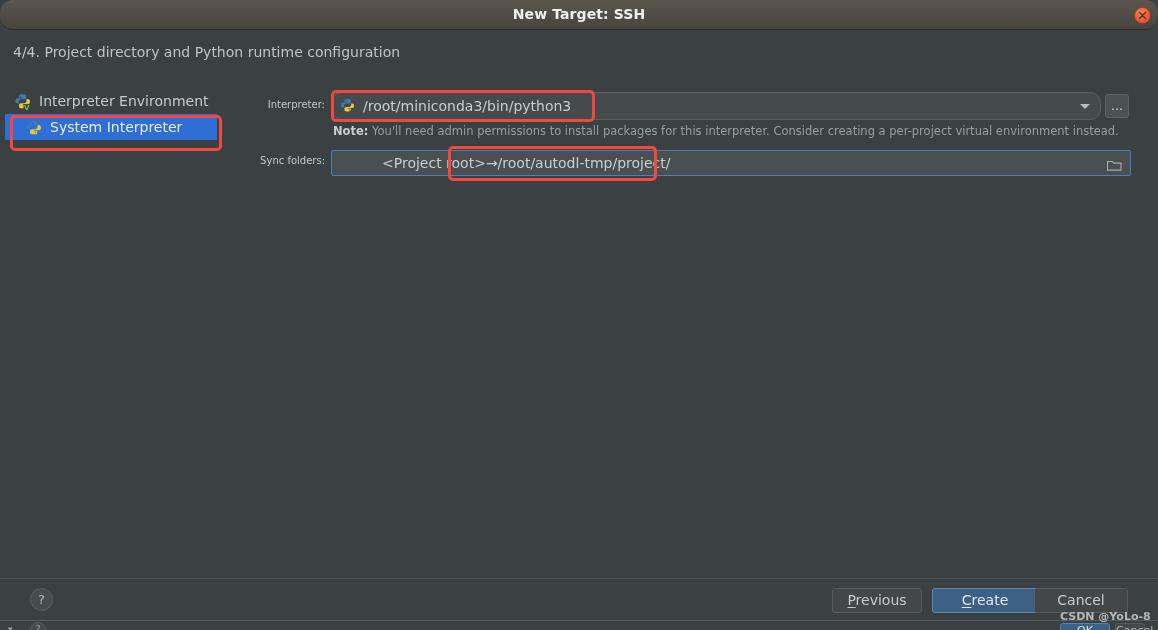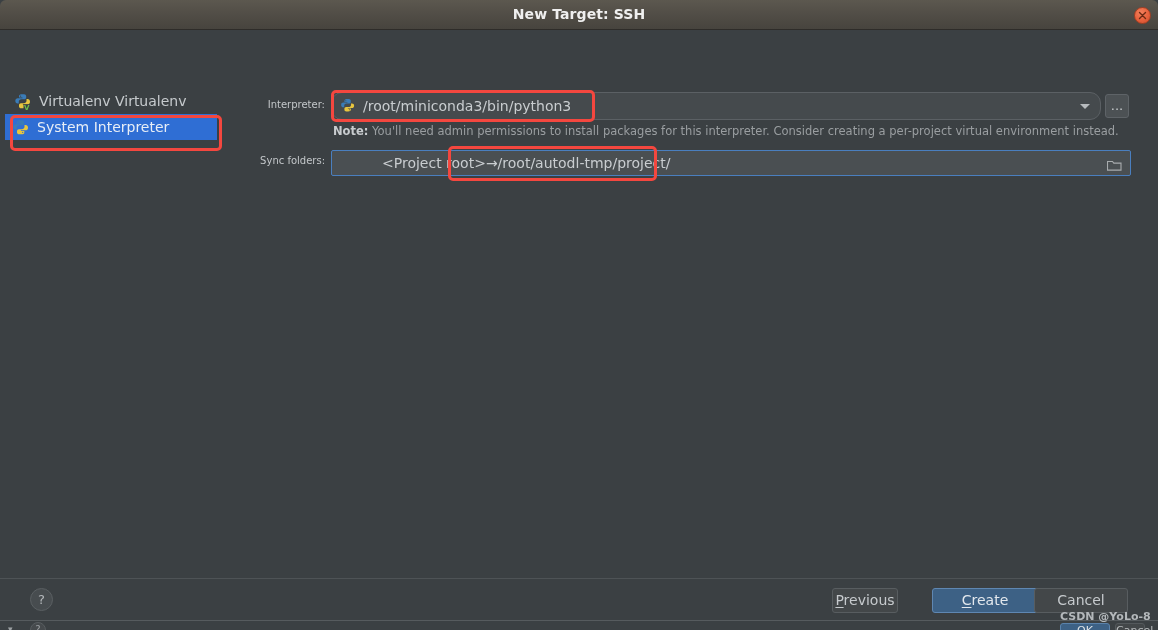--- a/index.html
+++ b/index.html
@@ -60,20 +60,21 @@
 
   
   .titlebar {
     position: absolute;
     left: 0; top: 0;
     width: 1158px; height: 30px;
     background: linear-gradient(180deg, #5c584f 0%, #524e47 45%, #47443e 100%);
     border-top-left-radius: 6px;
     border-top-right-radius: 6px;
     border-bottom: 1px solid #2e2c29;
+    border-radius: 13px;
   }
   .titlebar .title {
     position: absolute;
     left: 0; top: 0;
     width: 1158px;
     line-height: 29px;
     text-align: center;
     font-size: 14px;
     font-weight: bold;
     color: #efefef;
@@ -109,21 +110,21 @@
     height: 26px;
     display: flex;
     align-items: center;
     padding-left: 14px;
     cursor: pointer;
   }
   .env-item.selected {
     background: #2f6ed4;
     margin-left: 5px;
     margin-right: 7px;
-    padding-left: 7px;
+    padding-left: 20px;
   }
   .env-item .label {
     font-size: 14px;
     color: #c6cacd;
     margin-left: 8px;
   }
   .env-item.selected .label { color: #e8eef6; }
   .pyicon { position: relative; width: 17px; height: 17px; flex: 0 0 17px; }
 
   
@@ -244,21 +245,21 @@
     background: #434749;
     border: 1px solid #585d60;
     border-radius: 3px;
     color: #c6cacd;
     font-size: 14px;
     line-height: 23px;
     text-align: center;
     cursor: pointer;
   }
   .btn u { text-underline-offset: 2px; }
-  #btn-previous { left: 832px; width: 66px; }
+  #btn-previous { left: 832px; width: 90px; }
   #btn-create   { left: 932px; width: 106px; background: #3d6185; border-color: #5f87b2; color: #e3e8ed; font-weight: normal; }
   #btn-cancel   { left: 1034px; width: 94px; }
 
   .watermark {
     position: absolute;
     left: 1060px; top: 610px;
     font-size: 11px;
     color: #b4b8bb;
     white-space: nowrap;
     font-weight: bold;
@@ -278,33 +279,34 @@
 
   <div class="titlebar">
     <div class="title">New Target: SSH</div>
     <div class="close-btn">
       <svg width="9" height="9" viewBox="0 0 9 9">
         <path d="M1.5 1.5 L7.5 7.5 M7.5 1.5 L1.5 7.5" stroke="#6d2a14" stroke-width="1.4" stroke-linecap="round" fill="none"></path>
       </svg>
     </div>
   </div>
 
+  <div class="subtitle">4/4. Project directory and Python runtime configuration</div>
 
   <div class="env-list">
 
     <div class="env-item">
       <span class="pyicon">
         <svg width="17" height="17" viewBox="0 0 17 17">
           <path d="M8.2 1.2c-2 0-3.2.5-3.2 1.9v1.5h3.4v.6H3.7c-1.3 0-2.4.8-2.4 2.6s1 2.6 2.4 2.6h1.1V8.7c0-1.4 1.2-2.4 2.6-2.4h2.9c1.1 0 1.9-.8 1.9-1.9V3.1c0-1.1-1-1.9-2.1-1.9h-1.9zM6.6 2.5c.35 0 .63.28.63.62 0 .35-.28.63-.63.63a.63.63 0 0 1 0-1.25z" fill="#3a7cb8"></path>
           <path d="M9.1 15.3c2 0 3.2-.5 3.2-1.9v-1.5H8.9v-.6h4.7c1.3 0 2.4-.8 2.4-2.6s-1-2.6-2.4-2.6h-1.1v1.7c0 1.4-1.2 2.4-2.6 2.4H6.9c-1.1 0-1.9.8-1.9 1.9v1.3c0 1.1 1 1.9 2.1 1.9h2zM10.7 14c-.35 0-.63-.28-.63-.62 0-.35.28-.63.63-.63a.63.63 0 0 1 0 1.25z" fill="#e7c53f"></path>
           <path d="M9.5 11.5h5.2v5.2H9.5z" fill="#3b4043"></path>
           <text x="10" y="17" font-family="DejaVu Sans, sans-serif" font-size="7" font-weight="bold" fill="#6fbf4a">V</text>
         </svg>
       </span>
-      <span class="label">Virtualenv Virtualenv</span>
+      <span class="label">Interpreter Environment</span>
     </div>
 
     <div class="env-item selected">
       <span class="pyicon">
         <svg width="17" height="17" viewBox="0 0 17 17">
           <path d="M8.2 1.2c-2 0-3.2.5-3.2 1.9v1.5h3.4v.6H3.7c-1.3 0-2.4.8-2.4 2.6s1 2.6 2.4 2.6h1.1V8.7c0-1.4 1.2-2.4 2.6-2.4h2.9c1.1 0 1.9-.8 1.9-1.9V3.1c0-1.1-1-1.9-2.1-1.9h-1.9zM6.6 2.5c.35 0 .63.28.63.62 0 .35-.28.63-.63.63a.63.63 0 0 1 0-1.25z" fill="#3a7cb8"></path>
           <path d="M9.1 15.3c2 0 3.2-.5 3.2-1.9v-1.5H8.9v-.6h4.7c1.3 0 2.4-.8 2.4-2.6s-1-2.6-2.4-2.6h-1.1v1.7c0 1.4-1.2 2.4-2.6 2.4H6.9c-1.1 0-1.9.8-1.9 1.9v1.3c0 1.1 1 1.9 2.1 1.9h2zM10.7 14c-.35 0-.63-.28-.63-.62 0-.35.28-.63.63-.63a.63.63 0 0 1 0 1.25z" fill="#e7c53f"></path>
         </svg>
       </span>
       <span class="label">System Interpreter</span>

